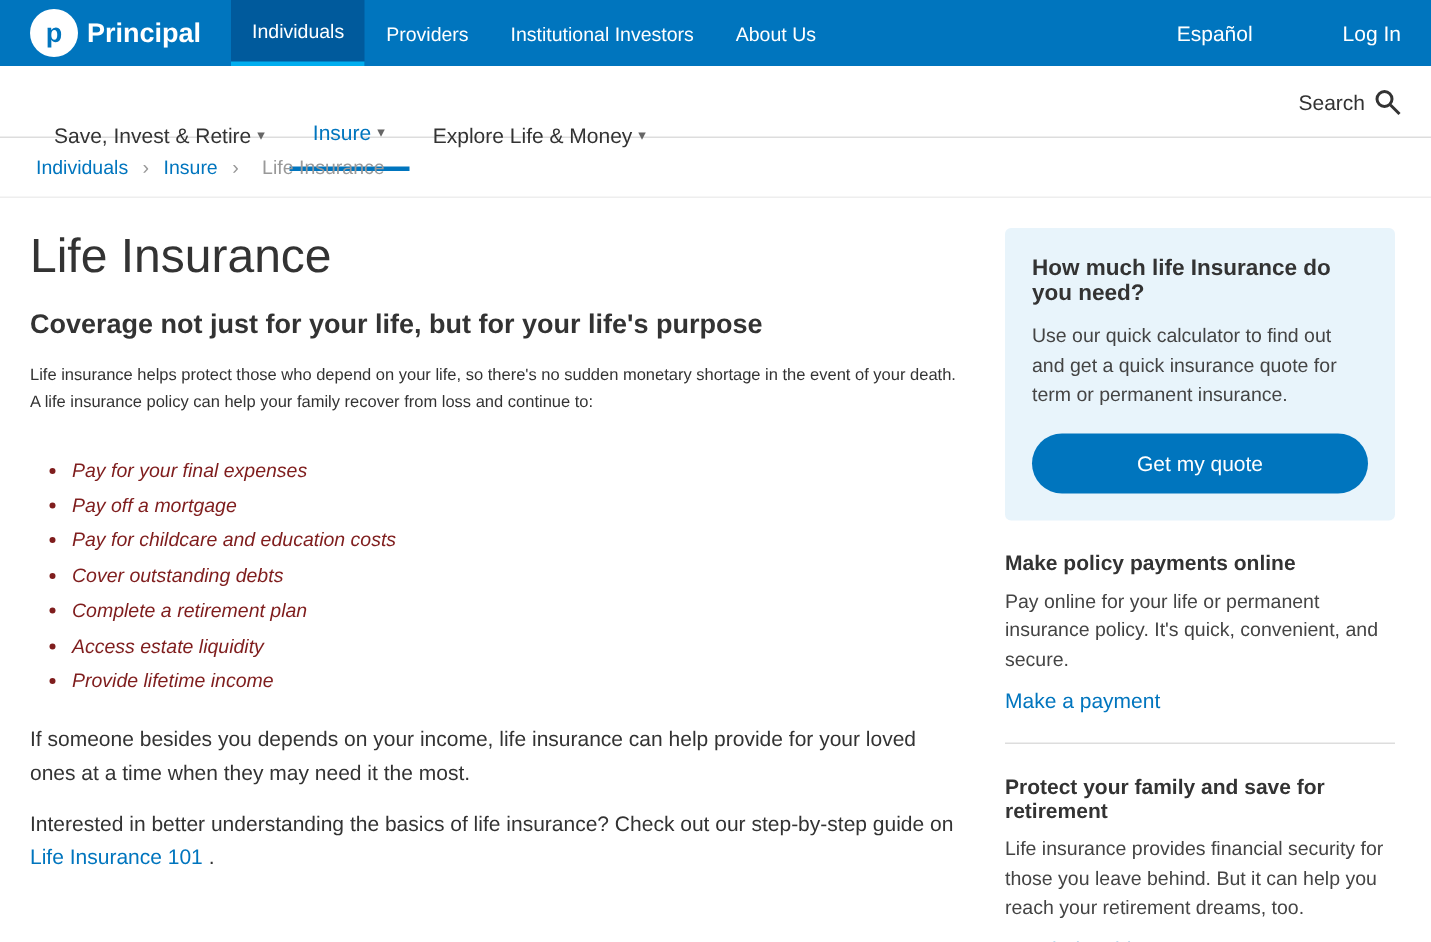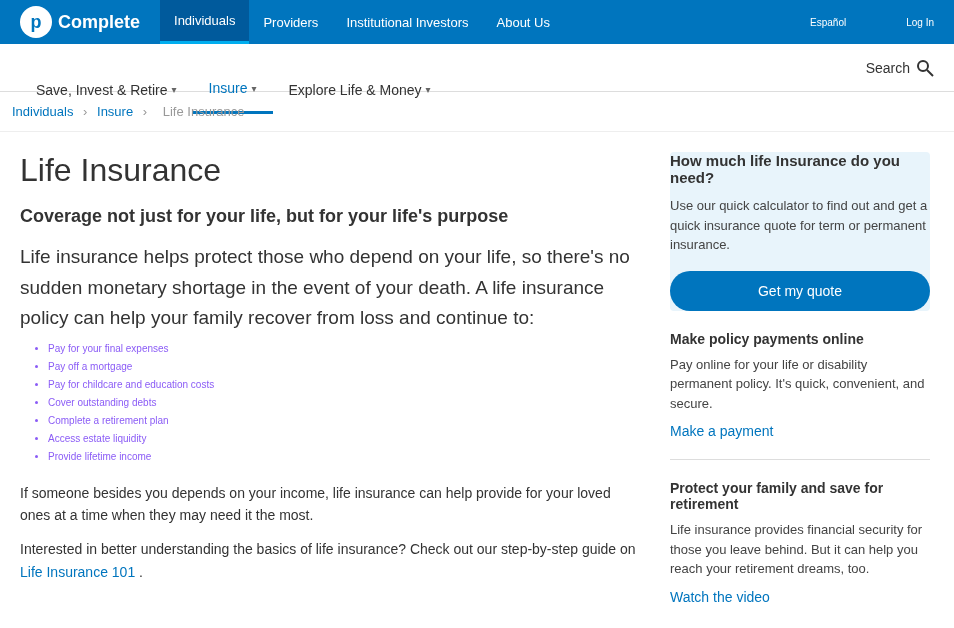--- a/index.html
+++ b/index.html
@@ -59,21 +59,21 @@
     }
     .top-nav-right {
       display: flex;
       align-items: center;
       gap: 16px;
       margin-left: auto;
     }
     .top-nav-right a {
       color: white;
       text-decoration: none;
-      font-size: 10px;
+      font-size: 14px;
       padding-left: 44px;
     }
 
     
     .secondary-nav {
       background: #fff;
       border-bottom: 1px solid #ddd;
       display: flex;
       align-items: center;
       padding: 0 20px;
@@ -108,21 +108,21 @@
       display: flex;
       align-items: center;
       gap: 6px;
       color: #333;
       font-size: 14px;
       cursor: pointer;
     }
 
     
     .breadcrumb {
-      padding: 12px 12px;
+      padding: 12px 24px;
       font-size: 13px;
       color: #666;
       border-bottom: 1px solid #eee;
     }
     .breadcrumb a {
       color: #0075be;
       text-decoration: none;
     }
     .breadcrumb span {
       margin: 0 6px;
@@ -153,50 +153,52 @@
       margin-bottom: 16px;
     }
     .page-subtitle {
       font-size: 18px;
       font-weight: bold;
       color: #333;
       margin-bottom: 14px;
       line-height: 1.3;
     }
     .intro-text {
-      font-size: 19px;
+      font-size: 11px;
       color: #333;
       line-height: 1.6;
-      margin-bottom: 6px;
+      margin-bottom: 24px;
     }
     .bullet-list {
       list-style: disc;
       padding-left: 28px;
       margin-bottom: 16px;
     }
     .bullet-list li {
-      font-size: 10px;
-      color: #8b5cf6;
+      font-size: 13px;
+      color: #7f1d1d;
       line-height: 1.8;
+      font-style: italic;
     }
     .body-text {
       font-size: 14px;
       color: #333;
       line-height: 1.6;
       margin-bottom: 12px;
     }
     .body-text a {
       color: #0075be;
       text-decoration: none;
     }
 
     
     .sidebar-box {
       background: #e8f4fb;
       border-radius: 4px;
+      padding: 18px;
       margin-bottom: 20px;
     }
     .sidebar-box-title {
       font-size: 15px;
       font-weight: bold;
       color: #333;
       margin-bottom: 10px;
     }
     .sidebar-box-text {
       font-size: 13px;
@@ -243,21 +245,21 @@
     }
   </style>
 </head>
 <body>
 
 <nav class="top-nav">
   <div class="logo-area">
     <div class="logo-circle">
       <span class="logo-p">p</span>
     </div>
-    <span class="logo-text">Complete</span>
+    <span class="logo-text">Principal</span>
   </div>
   <div class="top-nav-links">
     <a class="top-nav-link active">Individuals</a>
     <a class="top-nav-link">Providers</a>
     <a class="top-nav-link">Institutional Investors</a>
     <a class="top-nav-link">About Us</a>
   </div>
   <div class="top-nav-right">
     <a href="#">Español</a>
     <a href="#">Log In</a>
@@ -326,21 +328,21 @@
   <div class="content-right">
 
     <div class="sidebar-box">
       <div class="sidebar-box-title">How much life Insurance do you need?</div>
       <div class="sidebar-box-text">Use our quick calculator to find out and get a quick insurance quote for term or permanent insurance.</div>
       <button class="cta-button">Get my quote</button>
     </div>
 
     <div class="sidebar-section">
       <div class="sidebar-section-title">Make policy payments online</div>
-      <div class="sidebar-section-text">Pay online for your life or disability permanent policy. It's quick, convenient, and secure.</div>
+      <div class="sidebar-section-text">Pay online for your life or permanent insurance policy. It's quick, convenient, and secure.</div>
       <a href="#" class="sidebar-link">Make a payment</a>
     </div>
 
     <div class="sidebar-section">
       <div class="sidebar-section-title">Protect your family and save for retirement</div>
       <div class="sidebar-section-text">Life insurance provides financial security for those you leave behind. But it can help you reach your retirement dreams, too.</div>
       <a href="#" class="sidebar-link">Watch the video</a>
     </div>
 
   </div>

